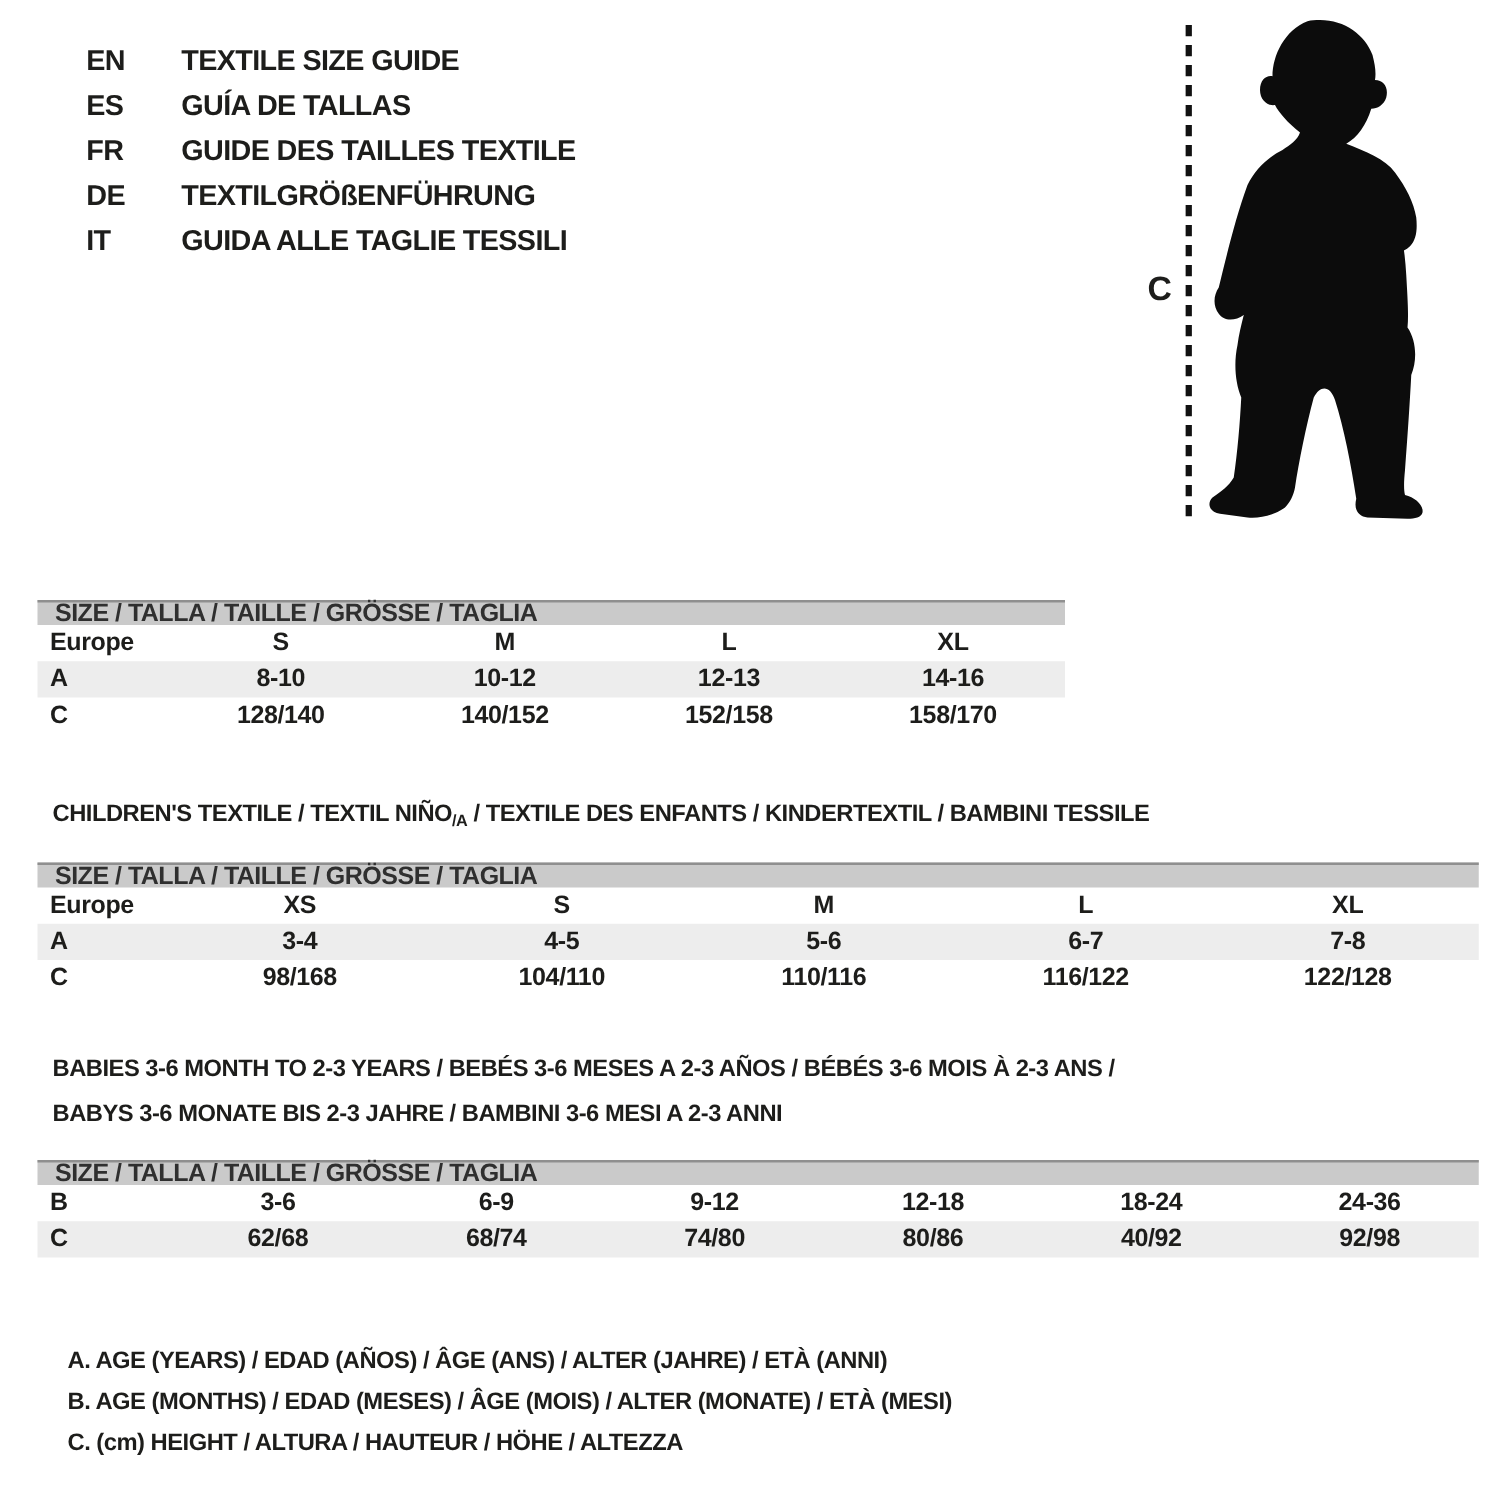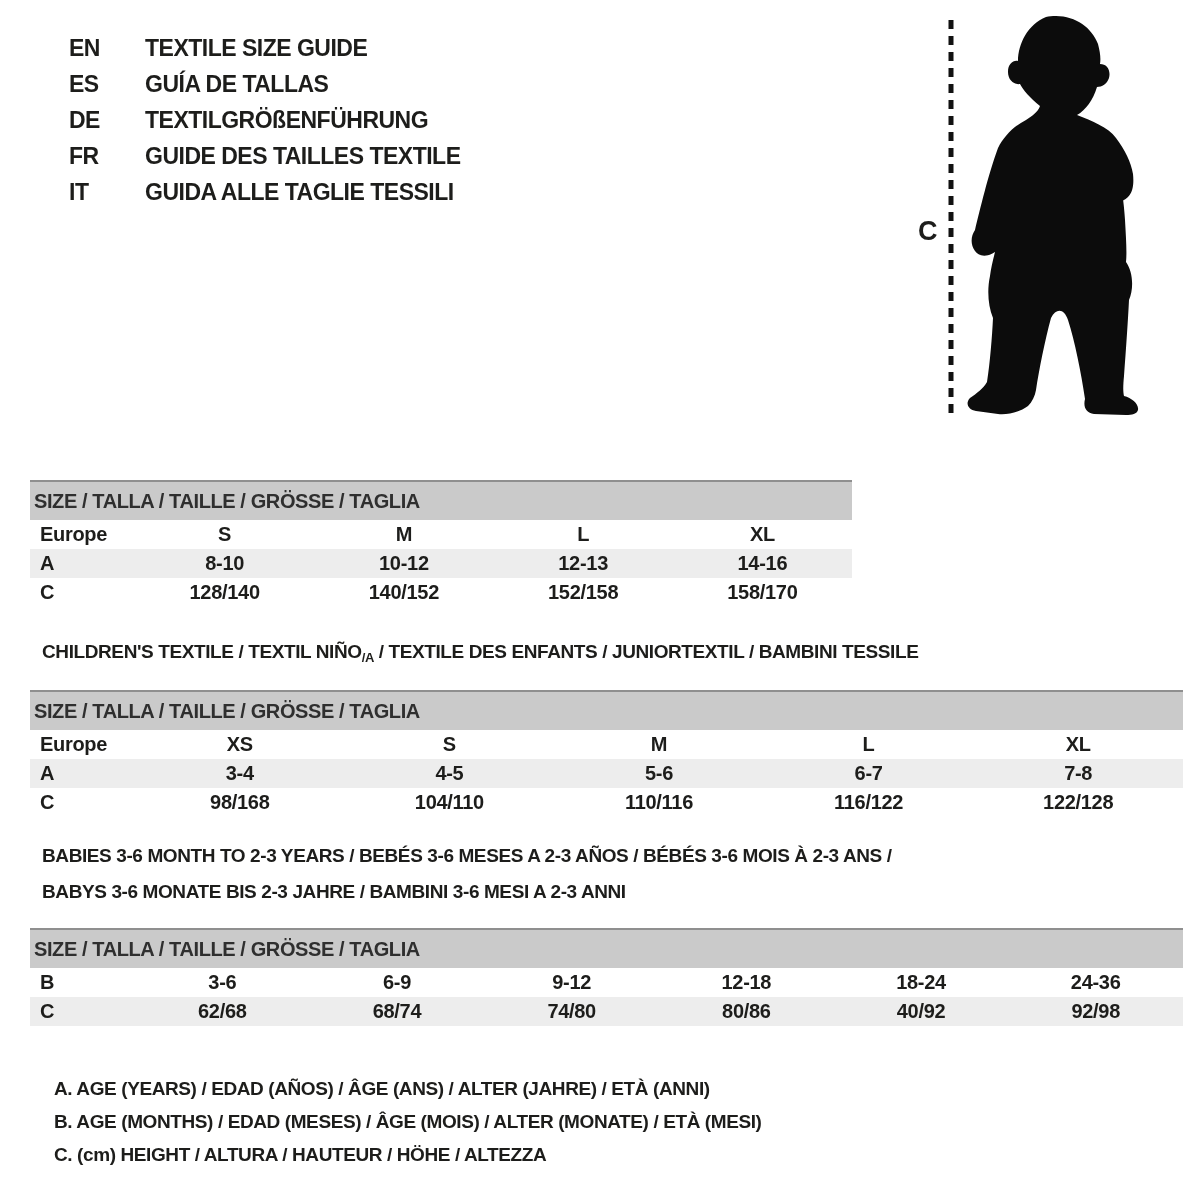--- a/index.html
+++ b/index.html
@@ -11,22 +11,22 @@
   .lang-block{position:absolute;left:42px;top:30px;margin-left:27px;}
   .lang-row{display:flex;height:36px;align-items:center;font-size:23px;letter-spacing:-0.5px;}
   .lang-code{width:76px;}
   
   .figure-area{position:absolute;left:880px;top:0;width:320px;height:440px;}
   
   .sec-title{position:absolute;left:42px;font-size:19px;letter-spacing:-0.4px;white-space:nowrap;}
   .sub{font-size:13px;position:relative;top:4px;}
   
   .sizetable{position:absolute;left:30px;}
-  .gbar{height:40px;background:#cacaca;border-top:2px solid #8f8f8f;
-        display:flex;align-items:center;padding-left:4px;box-sizing:border-box;
+  .gbar{height:20px;background:#cacaca;border-top:2px solid #8f8f8f;
+        display:flex;align-items:center;padding-left:14px;box-sizing:border-box;
         font-size:20px;letter-spacing:-0.4px;color:#2f2f2f;}
   .trow{display:flex;height:29px;align-items:center;font-size:20px;letter-spacing:-0.3px;}
   .trow.shaded{background:#ededed;}
   .tlabel{width:105px;padding-left:10px;box-sizing:border-box;}
   .tcell{flex:1;text-align:center;}
   
   .notes{position:absolute;left:42px;top:1072px;}
   .note-line{height:33px;display:flex;align-items:center;font-size:19px;letter-spacing:-0.4px;white-space:nowrap;margin-left:12px;}
   .t1{width:822px;top:480px;}
   .t2{width:1153px;top:690px;}
@@ -40,26 +40,26 @@
   <div class="lang-block">
     <div class="lang-row">
       <span class="lang-code">EN</span>
       <span class="lang-label">TEXTILE SIZE GUIDE</span>
     </div>
     <div class="lang-row">
       <span class="lang-code">ES</span>
       <span class="lang-label">GUÍA DE TALLAS</span>
     </div>
     <div class="lang-row">
+      <span class="lang-code">FR</span>
+      <span class="lang-label">GUIDE DES TAILLES TEXTILE</span>
+    </div>
+    <div class="lang-row">
       <span class="lang-code">DE</span>
       <span class="lang-label">TEXTILGRÖßENFÜHRUNG</span>
-    </div>
-    <div class="lang-row">
-      <span class="lang-code">FR</span>
-      <span class="lang-label">GUIDE DES TAILLES TEXTILE</span>
     </div>
     <div class="lang-row">
       <span class="lang-code">IT</span>
       <span class="lang-label">GUIDA ALLE TAGLIE TESSILI</span>
     </div>
   </div>
 
   <div class="figure-area">
     <svg width="320" height="440" viewBox="0 0 320 440">
       <line x1="71" y1="20" x2="71" y2="418" stroke="#111" stroke-width="5" stroke-dasharray="9 7"></line>
@@ -113,21 +113,21 @@
         <div class="trow">
           <div class="tlabel">C</div>
           <div class="tcell">128/140</div>
           <div class="tcell">140/152</div>
           <div class="tcell">152/158</div>
           <div class="tcell">158/170</div>
         </div>
       </div>
   </div>
 
-  <div class="sec-title" style="top:641px"><span>CHILDREN'S TEXTILE / TEXTIL NIÑO</span><span class="sub">/A</span><span> / TEXTILE DES ENFANTS / JUNIORTEXTIL / BAMBINI TESSILE</span></div>
+  <div class="sec-title" style="top:641px"><span>CHILDREN'S TEXTILE / TEXTIL NIÑO</span><span class="sub">/A</span><span> / TEXTILE DES ENFANTS / KINDERTEXTIL / BAMBINI TESSILE</span></div>
   <div class="sizetable t2">
     <div class="gbar">SIZE / TALLA / TAILLE / GRÖSSE / TAGLIA</div>
     <div>
         <div class="trow">
           <div class="tlabel">Europe</div>
           <div class="tcell">XS</div>
           <div class="tcell">S</div>
           <div class="tcell">M</div>
           <div class="tcell">L</div>
           <div class="tcell">XL</div>

